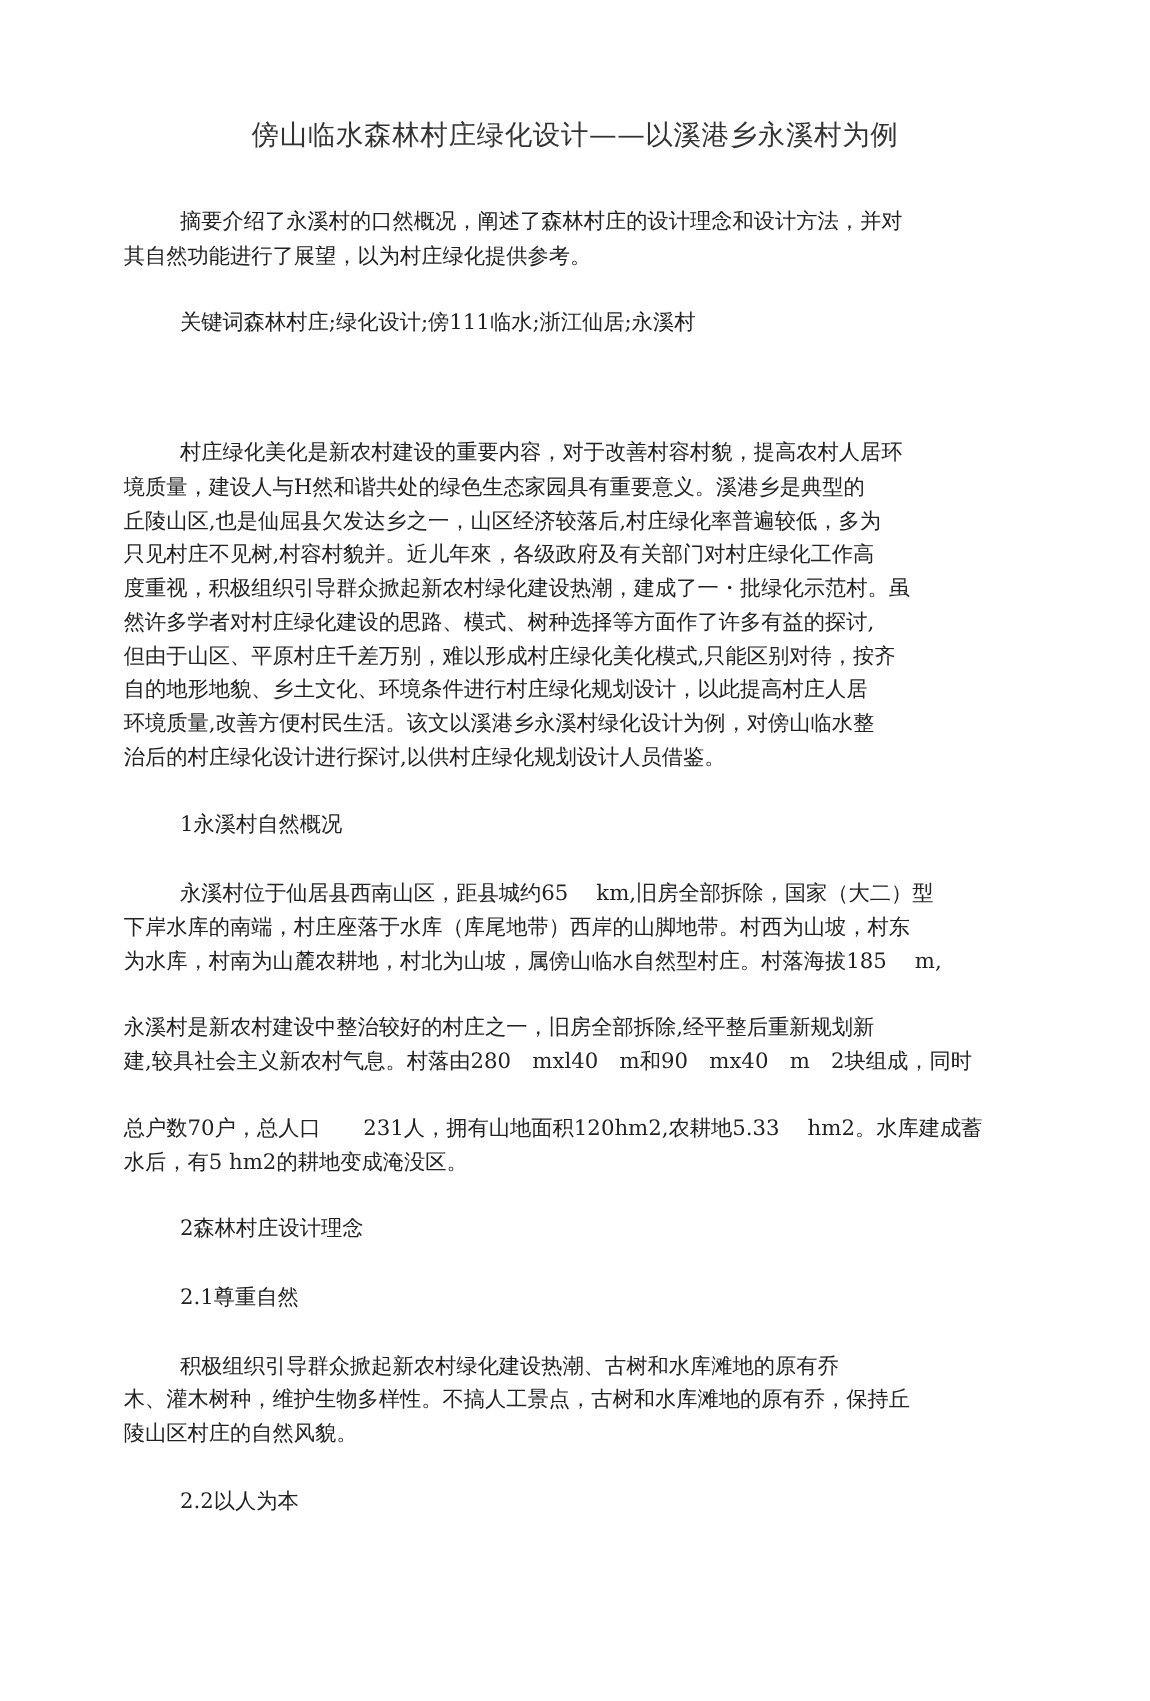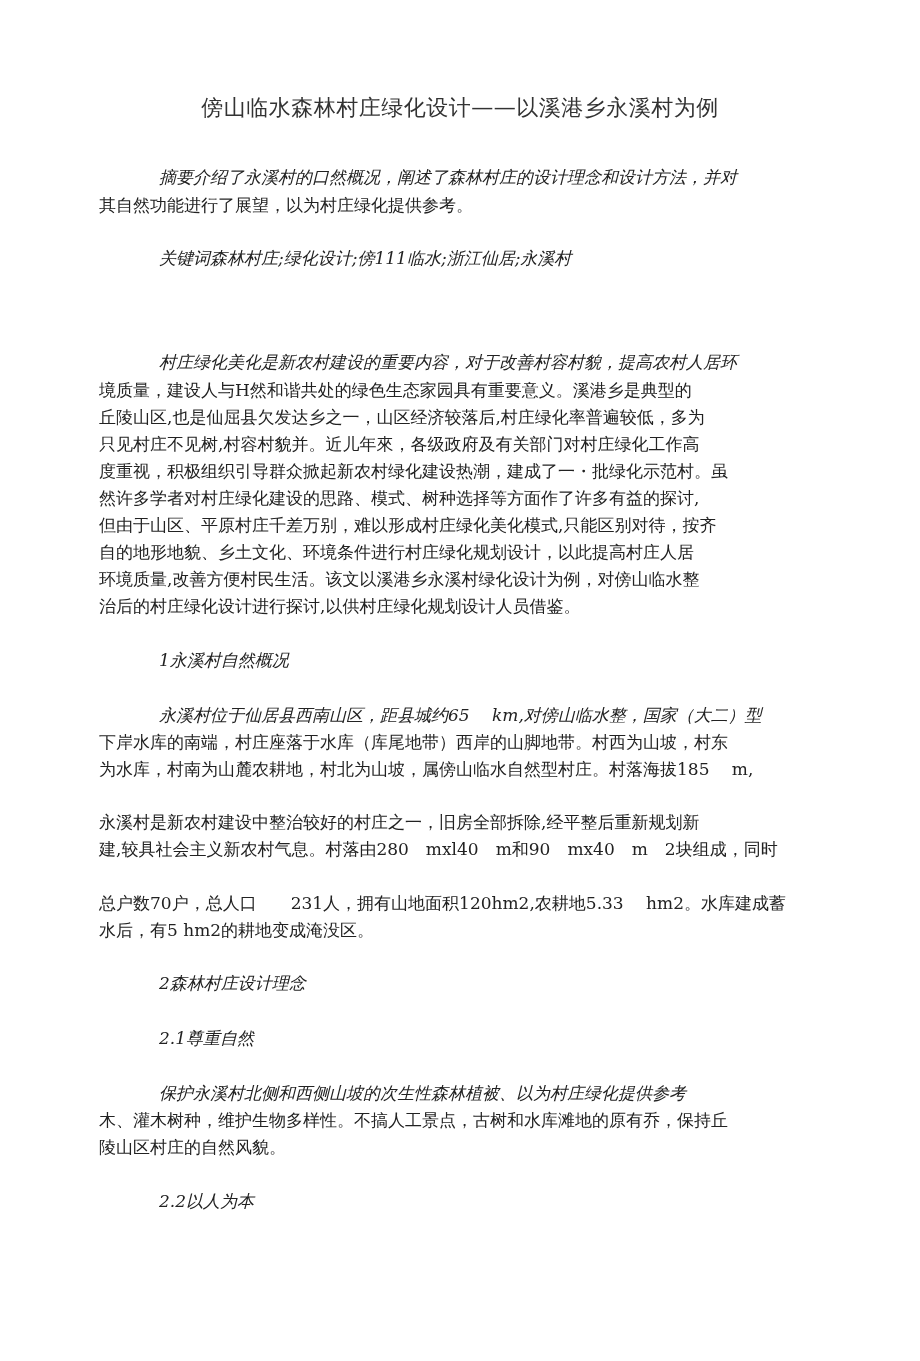--- a/index.html
+++ b/index.html
@@ -10,21 +10,21 @@
   }
   .page { position: absolute; left: 0; top: 0; width: 752px; height: 1361px; }
   .title {
     position: absolute; left: 0; top: 93px; width: 920px; text-align: center;
     font-size: 22px; color: #333333; letter-spacing: 0.5px;
   }
   .line {
     position: absolute; font-size: 17px; line-height: 24px; white-space: nowrap;
     color: #222222;
   }
-  .ind { left: 159px; font-style: italic; }
+  .ind { left: 144px; }
   .flush { left: 99px; }
 </style>
 </head>
 <body>
 
 <div class="page">
 
   <div class="title">傍山临水森林村庄绿化设计——以溪港乡永溪村为例</div>
 
   <div class="line ind" style="top:165px">摘要介绍了永溪村的口然概况，阐述了森林村庄的设计理念和设计方法，并对</div>
@@ -37,30 +37,30 @@
   <div class="line flush" style="top:405px">丘陵山区,也是仙屈县欠发达乡之一，山区经济较落后,村庄绿化率普遍较低，多为</div>
   <div class="line flush" style="top:432px">只见村庄不见树,村容村貌并。近儿年來，各级政府及有关部门对村庄绿化工作高</div>
   <div class="line flush" style="top:486px">然许多学者对村庄绿化建设的思路、模式、树种选择等方面作了许多有益的探讨,</div>
   <div class="line flush" style="top:459px">度重视，积极组织引导群众掀起新农村绿化建设热潮，建成了一・批绿化示范村。虽</div>
   <div class="line flush" style="top:513px">但由于山区、平原村庄千差万别，难以形成村庄绿化美化模式,只能区别对待，按齐</div>
   <div class="line flush" style="top:540px">自的地形地貌、乡土文化、环境条件进行村庄绿化规划设计，以此提高村庄人居</div>
   <div class="line flush" style="top:594px">治后的村庄绿化设计进行探讨,以供村庄绿化规划设计人员借鉴。</div>
   <div class="line flush" style="top:567px">环境质量,改善方便村民生活。该文以溪港乡永溪村绿化设计为例，对傍山临水整</div>
 
   <div class="line ind" style="top:648px">1永溪村自然概况</div>
-  <div class="line ind" style="top:703px">永溪村位于仙居县西南山区，距县城约65　 km,对傍山临水整，国家（大二）型</div>
+  <div class="line ind" style="top:703px">永溪村位于仙居县西南山区，距县城约65　 km,旧房全部拆除，国家（大二）型</div>
   <div class="line flush" style="top:730px">下岸水库的南端，村庄座落于水库（库尾地带）西岸的山脚地带。村西为山坡，村东</div>
   <div class="line flush" style="top:757px">为水库，村南为山麓农耕地，村北为山坡，属傍山临水自然型村庄。村落海拔185　  m,</div>
 
   <div class="line flush" style="top:810px">永溪村是新农村建设中整治较好的村庄之一，旧房全部拆除,经平整后重新规划新</div>
   <div class="line flush" style="top:837px">建,较具社会主义新农村气息。村落由280　mxl40　m和90　mx40　m　2块组成，同时</div>
   <div class="line flush" style="top:891px">总户数70户，总人口　　231人，拥有山地面积120hm2,农耕地5.33　  hm2。水库建成蓄</div>
   <div class="line flush" style="top:918px">水后，有5 hm2的耕地变成淹没区。</div>
 
   <div class="line ind" style="top:971px">2森林村庄设计理念</div>
   <div class="line ind" style="top:1026px">2.1尊重自然</div>
-  <div class="line ind" style="top:1081px">保护永溪村北侧和西侧山坡的次生性森林植被、以为村庄绿化提供参考</div>
+  <div class="line ind" style="top:1081px">积极组织引导群众掀起新农村绿化建设热潮、古树和水库滩地的原有乔</div>
   <div class="line flush" style="top:1108px">木、灌木树种，维护生物多样性。不搞人工景点，古树和水库滩地的原有乔，保持丘</div>
   <div class="line flush" style="top:1135px">陵山区村庄的自然风貌。</div>
 
   <div class="line ind" style="top:1189px">2.2以人为本</div>
 
 </div>
 
 </body></html>

